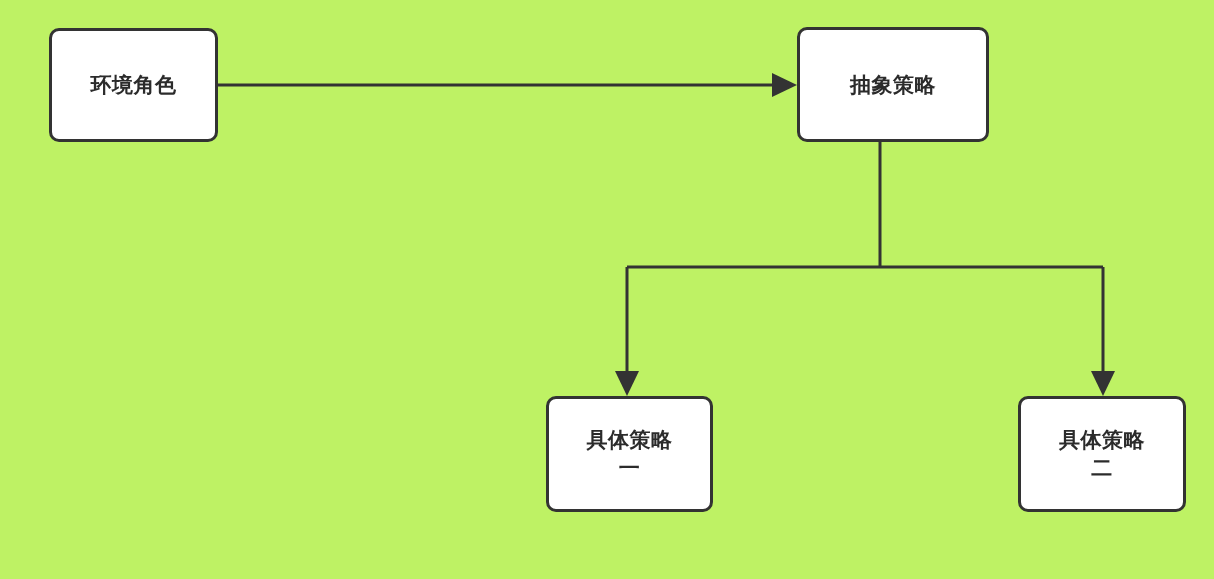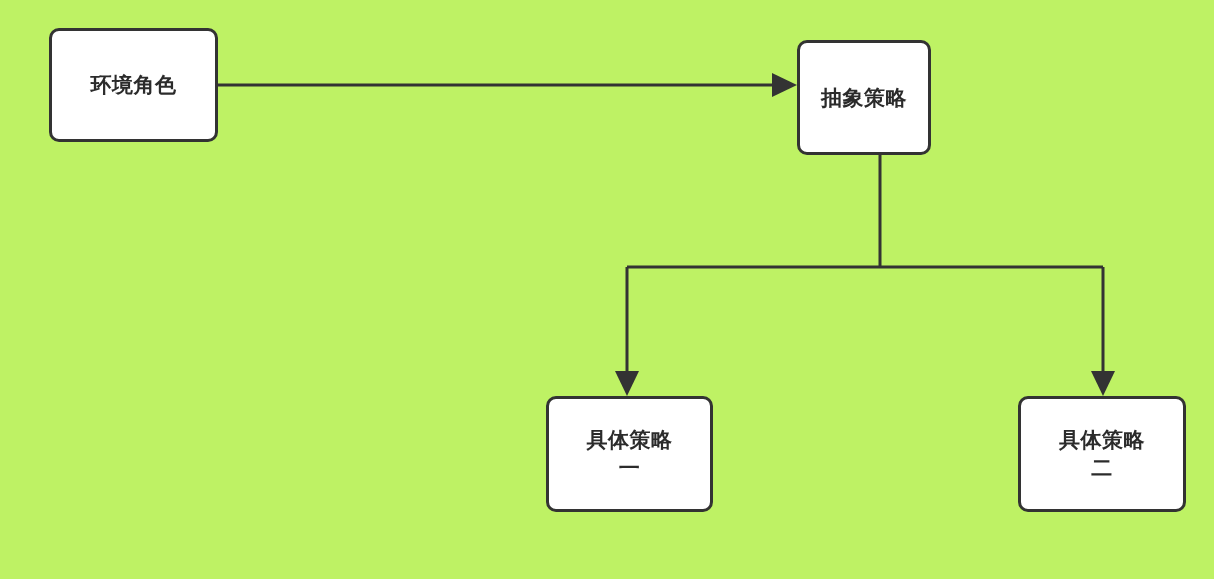--- a/index.html
+++ b/index.html
@@ -39,21 +39,21 @@
   }
   .node-label {
     font-size: 21px;
     font-weight: bold;
     color: #2b2b2b;
     line-height: 1.32;
     letter-spacing: 0.5px;
     white-space: pre-line;
   }
   #node-env       { left: 49px;   top: 28px;  width: 169px; height: 114px; }
-  #node-abstract  { left: 797px;  top: 40px;  width: 134px; height: 115px; }
+  #node-abstract  { left: 797px;  top: 27px;  width: 192px; height: 115px; }
   #node-concrete1 { left: 546px;  top: 396px; width: 167px; height: 116px; }
   #node-concrete2 { left: 1018px; top: 396px; width: 168px; height: 116px; }
 </style>
 </head>
 <body>
 
 <div id="canvas">
 
   <svg id="edges" viewBox="0 0 1214 579" xmlns="http://www.w3.org/2000/svg">
 

